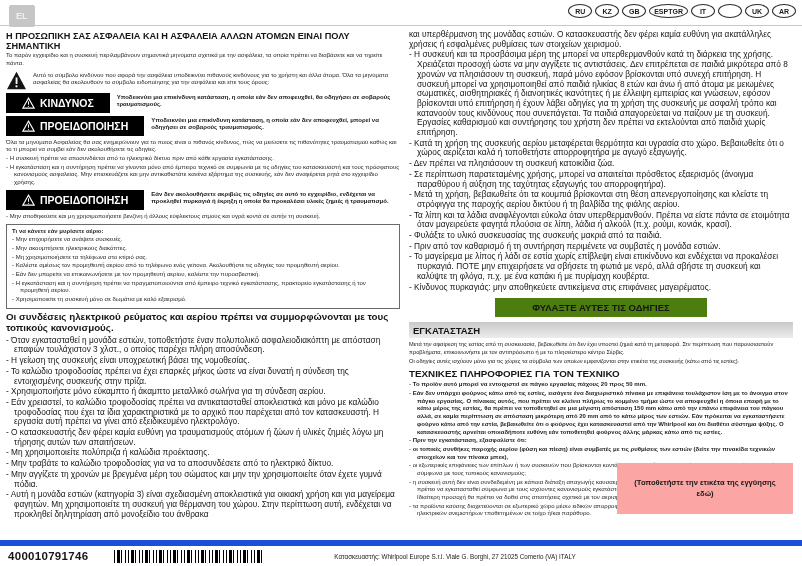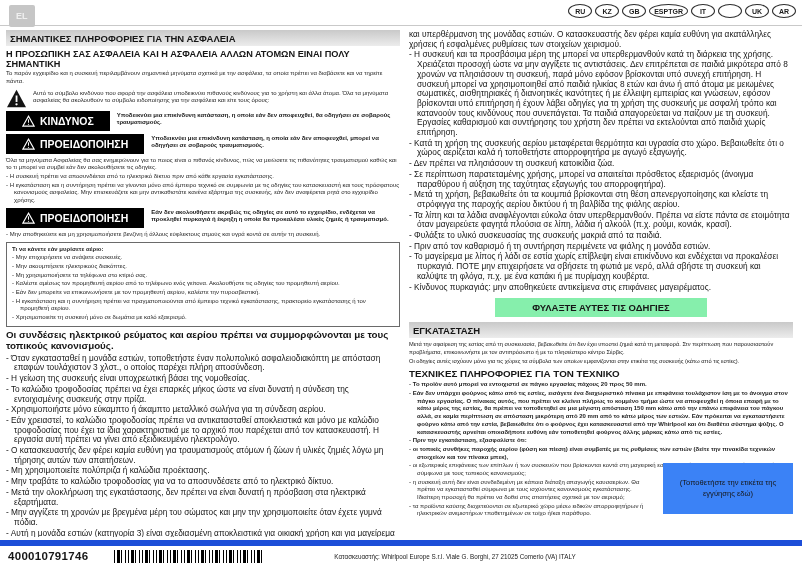--- a/index.html
+++ b/index.html
@@ -35,25 +35,25 @@
   .symrow{display:flex;gap:6px;align-items:flex-start;margin:3px 0 3px;}
   .symrow .t6{flex:1;}
 
   .alert{display:flex;gap:7px;margin:3px 0;align-items:flex-start;}
   .alert-label{flex:0 0 auto;background:#000;color:#fff;font-weight:bold;font-size:10.5px;display:flex;align-items:center;gap:5px;padding:4px 16px;}
   .alert-text{flex:1;font-size:6px;font-weight:bold;line-height:1.3;padding-top:1px;}
 
   .gasbox{border:1px solid #6a6a6a;padding:2px 5px 3px;margin:4px 0 3px;}
   .gasbox .t6{margin:.5px 0;}
 
-  .savebox{background:#86efac;font-weight:bold;font-size:9.5px;text-align:center;width:204px;margin:6px auto 5px;padding:4px 4px;}
+  .savebox{background:#4d7c0f;font-weight:bold;font-size:9.5px;text-align:center;width:204px;margin:6px auto 5px;padding:4px 4px;}
 
   .techwrap{position:relative;}
   .techwrap .dashlist > div:nth-last-child(-n+2){max-width:238px;}
-  .warranty{position:absolute;right:0;bottom:4px;width:130px;background:#3b82f6;font-weight:normal;font-size:7.6px;line-height:1.35;text-align:center;padding:15px 8px;box-sizing:border-box;}
+  .warranty{position:absolute;right:0;bottom:4px;width:176px;background:#fca5a5;font-weight:bold;font-size:7.6px;line-height:1.35;text-align:center;padding:15px 8px;box-sizing:border-box;}
 
   
   .footer{position:absolute;left:0;right:0;bottom:0;height:26px;border-top:6px solid #1d4ed8;display:flex;align-items:center;padding:0 8px;box-sizing:border-box;background:#fff;}
   .code{font-weight:bold;font-size:11.5px;letter-spacing:.3px;}
   .barcode{margin-left:26px;width:148px;height:13px;background:repeating-linear-gradient(90deg,#000 0 1px,#fff 1px 3px,#000 3px 6px,#fff 6px 7px,#000 7px 8px,#fff 8px 11px,#000 11px 12px,#fff 12px 14px);}
   .manufacturer{margin-left:72px;font-size:6.3px;color:#222;}
 
   .tri-icon{flex:0 0 auto;}
 </style>
 </head>
@@ -71,21 +71,20 @@
         <span class="oval">IT</span>
         <span class="oval"></span>
         <span class="oval">UK</span>
         <span class="oval">AR</span>
       </div>
   </div>
 
   <div class="cols">
 
     <div class="col left">
-      <div class="secbar">ΣΗΜΑΝΤΙΚΕΣ ΠΛΗΡΟΦΟΡΙΕΣ ΓΙΑ ΤΗΝ ΑΣΦΑΛΕΙΑ</div>
       <div class="h2">Η ΠΡΟΣΩΠΙΚΗ ΣΑΣ ΑΣΦΑΛΕΙΑ ΚΑΙ Η ΑΣΦΑΛΕΙΑ ΑΛΛΩΝ ΑΤΟΜΩΝ ΕΙΝΑΙ ΠΟΛΥ ΣΗΜΑΝΤΙΚΗ</div>
       <p class="t6">Το παρόν εγχειρίδιο και η συσκευή περιλαμβάνουν σημαντικά μηνύματα σχετικά με την ασφάλεια, τα οποία πρέπει να διαβάσετε και να τηρείτε πάντα.</p>
 
       <div class="symrow">
         <svg class="tri-icon" width="21" height="19" viewBox="0 0 24 22">
           <path d="M12 1 L23 21 H1 Z" fill="#141414"></path>
           <rect x="11" y="7.5" width="2.1" height="7.5" fill="#fff"></rect>
           <circle cx="12" cy="17.8" r="1.35" fill="#fff"></circle>
         </svg>
         <p class="t6">Αυτό το σύμβολο κινδύνου που αφορά την ασφάλεια υποδεικνύει πιθανούς κινδύνους για το χρήστη και άλλα άτομα. Όλα τα μηνύματα ασφαλείας θα ακολουθούν το σύμβολο ειδοποίησης για την ασφάλεια και είτε τους όρους:</p>
@@ -152,37 +151,36 @@
       <div class="h3">Οι συνδέσεις ηλεκτρικού ρεύματος και αερίου πρέπει να συμμορφώνονται με τους τοπικούς κανονισμούς.</div>
       <div class="t9 dashlist">
           <div class="">Όταν εγκατασταθεί η μονάδα εστιών, τοποθετήστε έναν πολυπολικό ασφαλειοδιακόπτη με απόσταση επαφών τουλάχιστον 3 χλστ., ο οποίος παρέχει πλήρη αποσύνδεση.</div>
           <div class="">Η γείωση της συσκευής είναι υποχρεωτική βάσει της νομοθεσίας.</div>
           <div class="">Το καλώδιο τροφοδοσίας πρέπει να έχει επαρκές μήκος ώστε να είναι δυνατή η σύνδεση της εντοιχισμένης συσκευής στην πρίζα.</div>
           <div class="">Χρησιμοποιήστε μόνο εύκαμπτο ή άκαμπτο μεταλλικό σωλήνα για τη σύνδεση αερίου.</div>
           <div class="">Εάν χρειαστεί, το καλώδιο τροφοδοσίας πρέπει να αντικατασταθεί αποκλειστικά και μόνο με καλώδιο τροφοδοσίας που έχει τα ίδια χαρακτηριστικά με το αρχικό που παρέχεται από τον κατασκευαστή. Η εργασία αυτή πρέπει να γίνει από εξειδικευμένο ηλεκτρολόγο.</div>
           <div class="">Ο κατασκευαστής δεν φέρει καμία ευθύνη για τραυματισμούς ατόμων ή ζώων ή υλικές ζημιές λόγω μη τήρησης αυτών των απαιτήσεων.</div>
           <div class="">Μη χρησιμοποιείτε πολύπριζα ή καλώδια προέκτασης.</div>
           <div class="">Μην τραβάτε το καλώδιο τροφοδοσίας για να το αποσυνδέσετε από το ηλεκτρικό δίκτυο.</div>
-          <div class="">Μετά την ολοκλήρωση της εγκατάστασης, δεν πρέπει να είναι δυνατή η πρόσβαση στα ηλεκτρικά εξαρτήματα.</div>
           <div class="">Μην αγγίζετε τη χρονών με βρεγμένα μέρη του σώματος και μην την χρησιμοποιείτε όταν έχετε γυμνά πόδια.</div>
           <div class="">Αυτή η μονάδα εστιών (κατηγορία 3) είναι σχεδιασμένη αποκλειστικά για οικιακή χρήση και για μαγείρεμα φαγητών. Μη χρησιμοποιείτε τη συσκευή για θέρμανση του χώρου. Στην περίπτωση αυτή, ενδέχεται να προκληθεί δηλητηρίαση από μονοξείδιο του άνθρακα</div>
         </div>
     </div>
 
     <div class="col right">
       <p class="t9">και υπερθέρμανση της μονάδας εστιών. Ο κατασκευαστής δεν φέρει καμία ευθύνη για ακατάλληλες χρήσεις ή εσφαλμένες ρυθμίσεις των στοιχείων χειρισμού.</p>
       <div class="t9 dashlist">
           <div class="">Η συσκευή και τα προσβάσιμα μέρη της μπορεί να υπερθερμανθούν κατά τη διάρκεια της χρήσης. Χρειάζεται προσοχή ώστε να μην αγγίξετε τις αντιστάσεις. Δεν επιτρέπεται σε παιδιά μικρότερα από 8 χρονών να πλησιάσουν τη συσκευή, παρά μόνο εφόσον βρίσκονται υπό συνεχή επιτήρηση. Η συσκευή μπορεί να χρησιμοποιηθεί από παιδιά ηλικίας 8 ετών και άνω ή από άτομα με μειωμένες σωματικές, αισθητηριακές ή διανοητικές ικανότητες ή με έλλειψη εμπειρίας και γνώσεων, εφόσον βρίσκονται υπό επιτήρηση ή έχουν λάβει οδηγίες για τη χρήση της συσκευής με ασφαλή τρόπο και κατανοούν τους κινδύνους που συνεπάγεται. Τα παιδιά απαγορεύεται να παίζουν με τη συσκευή. Εργασίες καθαρισμού και συντήρησης του χρήστη δεν πρέπει να εκτελούνται από παιδιά χωρίς επιτήρηση.</div>
           <div class="">Κατά τη χρήση της συσκευής αερίου μεταφέρεται θερμότητα και υγρασία στο χώρο. Βεβαιωθείτε ότι ο χώρος αερίζεται καλά ή τοποθετήστε απορροφητήρα με αγωγό εξαγωγής.</div>
           <div class="">Δεν πρέπει να πλησιάσουν τη συσκευή κατοικίδια ζώα.</div>
           <div class="">Σε περίπτωση παρατεταμένης χρήσης, μπορεί να απαιτείται πρόσθετος εξαερισμός (άνοιγμα παραθύρου ή αύξηση της ταχύτητας εξαγωγής του απορροφητήρα).</div>
           <div class="">Μετά τη χρήση, βεβαιωθείτε ότι τα κουμπιά βρίσκονται στη θέση απενεργοποίησης και κλείστε τη στρόφιγγα της παροχής αερίου δικτύου ή τη βαλβίδα της φιάλης αερίου.</div>
           <div class="">Τα λίπη και τα λάδια αναφλέγονται εύκολα όταν υπερθερμανθούν. Πρέπει να είστε πάντα σε ετοιμότητα όταν μαγειρεύετε φαγητά πλούσια σε λίπη, λάδια ή αλκοόλ (π.χ. ρούμι, κονιάκ, κρασί).</div>
           <div class="">Φυλάξτε το υλικό συσκευασίας της συσκευής μακριά από τα παιδιά.</div>
-          <div class="">Πριν από τον καθαρισμό ή τη συντήρηση περιμένετε να φιάλης η μονάδα εστιών.</div>
+          <div class="">Πριν από τον καθαρισμό ή τη συντήρηση περιμένετε να συμβατές η μονάδα εστιών.</div>
           <div class="">Το μαγείρεμα με λίπος ή λάδι σε εστία χωρίς επίβλεψη είναι επικίνδυνο και ενδέχεται να προκαλέσει πυρκαγιά. ΠΟΤΕ μην επιχειρήσετε να σβήσετε τη φωτιά με νερό, αλλά σβήστε τη συσκευή και καλύψτε τη φλόγα, π.χ. με ένα καπάκι ή με πυρίμαχη κουβέρτα.</div>
           <div class="">Κίνδυνος πυρκαγιάς: μην αποθηκεύετε αντικείμενα στις επιφάνειες μαγειρέματος.</div>
         </div>
 
       <div class="savebox">ΦΥΛΑΞΤΕ ΑΥΤΕΣ ΤΙΣ ΟΔΗΓΙΕΣ</div>
 
       <div class="secbar">ΕΓΚΑΤΑΣΤΑΣΗ</div>
       <p class="t55">Μετά την αφαίρεση της εστίας από τη συσκευασία, βεβαιωθείτε ότι δεν έχει υποστεί ζημιά κατά τη μεταφορά. Στν περίπτωση που παρουσιαστούν προβλήματα, επικοινωνήστε με τον αντιπρόσωπο ή με το πλησιέστερο κέντρο Σέρβις.</p>
       <p class="t55">Οι οδηγίες αυτές ισχύουν μόνο για τις χώρες τα σύμβολα των οποίων εμφανίζονται στην ετικέτα της συσκευής (κάτω από τις εστίες).</p>
 

